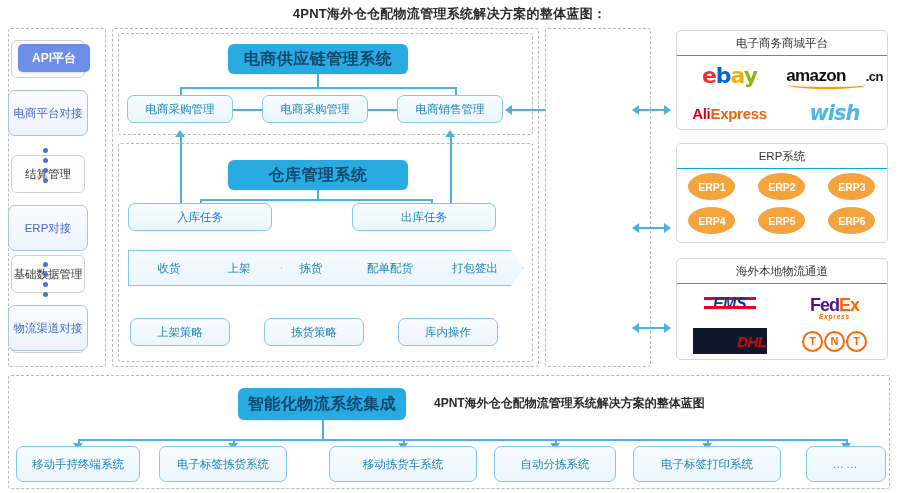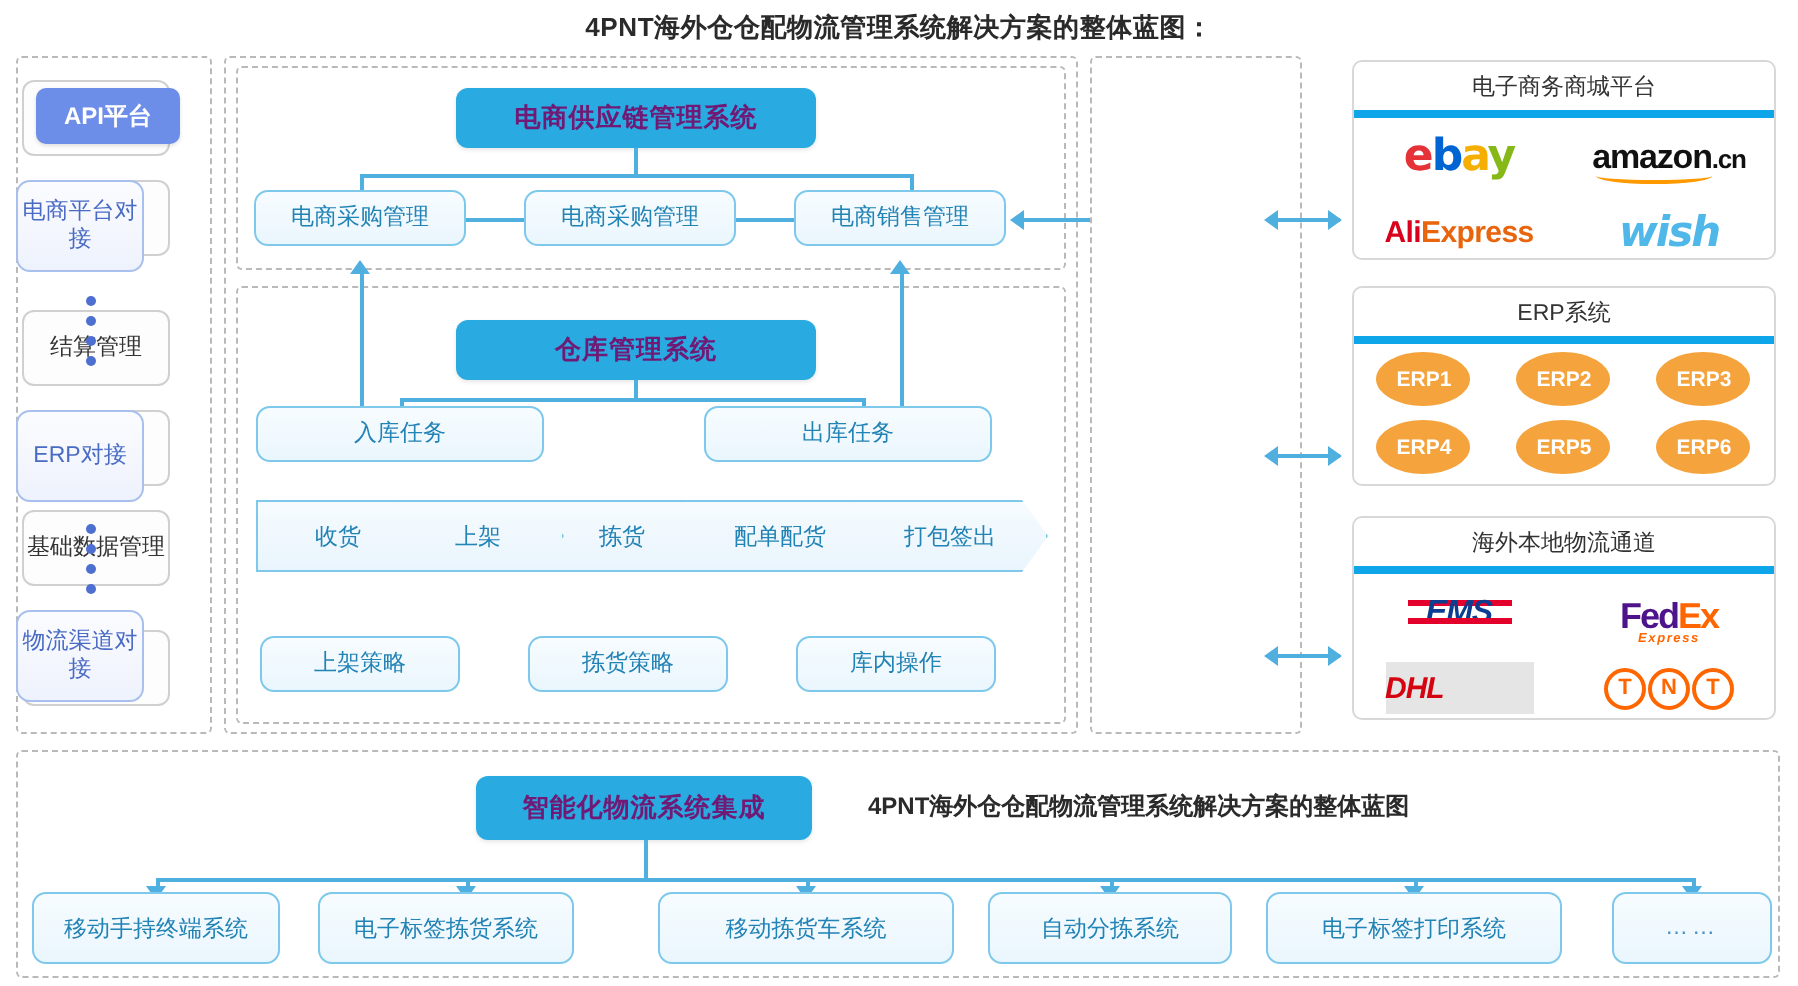--- a/index.html
+++ b/index.html
@@ -33,21 +33,21 @@
   
   #centre-panel{left:112px;top:28px;width:425px;height:337px;}
   
   #grp-supply{left:118px;top:33px;width:413px;height:100px;}
   #grp-wms{left:118px;top:143px;width:413px;height:217px;}
 
   
   .hdr-pill{
     position:absolute;height:30px;border-radius:6px;background:#29abe2;
     display:flex;align-items:center;justify-content:center;
-    color:#701a75;font-size:13px;font-weight:700;letter-spacing:.5px;
+    color:#0c4a6e;font-size:16px;font-weight:700;letter-spacing:.5px;
     box-shadow:0 1px 2px rgba(0,0,0,.10);
     font-family:Liberation Mono, monospace;
   }
 
   
   .lbox{
     position:absolute;border:1px solid #7ec8ec;border-radius:7px;
     background:linear-gradient(180deg,#f7fcff 0%,#eaf6fd 100%);
     display:flex;align-items:center;justify-content:center;text-align:center;
     color:#2283b5;font-size:11.5px;line-height:13px;box-sizing:border-box;
@@ -66,64 +66,64 @@
 
   
   #api-col{left:545px;top:28px;width:104px;height:337px;}
   .api-pill{
     position:absolute;width:72px;height:28px;left:18px;border-radius:5px;
     background:#6d8ee8;color:#fff;font-size:12px;font-weight:700;
     display:flex;align-items:center;justify-content:center;
     box-shadow:0 1px 2px rgba(0,0,0,.12);
   }
   .api-box{
-    position:absolute;left:8px;width:64px;height:46px;
+    position:absolute;left:8px;width:80px;height:46px;
     border:1px solid #a9bfee;border-radius:7px;
     background:linear-gradient(180deg,#fbfcff 0%,#eef2fd 100%);
     display:flex;align-items:center;justify-content:center;text-align:center;
     color:#4a6bc4;font-size:11.5px;line-height:14px;box-sizing:border-box;
   }
   .vdots{position:absolute;left:43px;width:5px;display:flex;flex-direction:column;gap:5px;}
   .vdots i{display:block;width:5px;height:5px;border-radius:50%;background:#4d6fd0;}
 
   
   .rpanel{
     position:absolute;left:676px;width:212px;
     border:1px solid #d8d8d8;border-radius:5px;background:#fff;
     box-sizing:border-box;overflow:hidden;
   }
   .rpanel-hd{
-    height:24px;border-bottom:4px solid #0ea5e9;
+    height:24px;border-bottom:1px solid #0ea5e9;
     display:flex;align-items:center;justify-content:center;
     font-size:11.5px;color:#333;
   }
   .rpanel-bd{position:relative;}
 
   
   .logo-grid{display:flex;flex-wrap:wrap;}
   .logo-cell{width:50%;height:38px;display:flex;align-items:center;justify-content:center;}
 
   
   .ebay{font-size:22px;font-weight:700;font-family:"DejaVu Sans",sans-serif;letter-spacing:-1px;}
   .ebay .e{color:#e53238;} .ebay .b{color:#0064d2;} .ebay .a{color:#f5af02;} .ebay .y{color:#86b817;}
   .amz{font-size:17px;font-weight:700;color:#111;letter-spacing:-.6px;position:relative;line-height:1;}
-  .amz .cn{font-size:13px;font-weight:600;}
+  .amz .cn{font-size:13px;font-weight:600;padding-left:20px;}
   .amz .smile{position:absolute;left:2px;right:17px;bottom:-5px;height:6px;
      border-bottom:2.5px solid #ff9900;border-radius:0 0 60% 60%;}
   .ali{font-size:15px;font-weight:700;letter-spacing:-.3px;}
   .ali .o{color:#e8650d;} .ali .r{color:#d9001b;}
   .wish{font-size:21px;font-weight:700;color:#4fb8e8;font-style:italic;letter-spacing:-1px;
      font-family:"DejaVu Sans",sans-serif;}
   .ems{display:flex;flex-direction:column;align-items:center;line-height:3px;}
   .ems .bar{width:52px;height:3px;background:#e3002b;margin:1.5px 0;}
   .ems .txt{font-size:16px;font-weight:700;font-style:italic;color:#0b3d91;letter-spacing:-.5px;}
   .fedex{font-size:18px;font-weight:700;letter-spacing:-1px;line-height:.95;text-align:center;margin-top:12px;}
   .fedex .fed{color:#4d148c;} .fedex .ex{color:#ff6600;}
   .fedex .sub{display:block;font-size:6.5px;color:#ff6600;font-weight:600;letter-spacing:.8px;font-style:italic;}
-  .dhl{width:74px;height:26px;background:#e5e5e5;display:flex;align-items:center;justify-content:flex-start;}
+  .dhl{width:74px;height:26px;background:#0f172a;display:flex;align-items:center;justify-content:flex-end;}
   .dhl span{font-size:15px;font-weight:700;font-style:italic;color:#d40511;letter-spacing:-.5px;}
   .tnt{display:flex;gap:1px;}
   .tnt i{width:21px;height:21px;border:2.5px solid #ff6600;border-radius:50%;
     display:flex;align-items:center;justify-content:center;color:#ff6600;
     font-size:11px;font-weight:700;font-style:normal;box-sizing:border-box;background:#fff;}
 
   
   .erp-grid{display:flex;flex-wrap:wrap;padding:4px 0;}
   .erp-cell{width:33.333%;height:34px;display:flex;justify-content:center;}
   .erp-oval{

